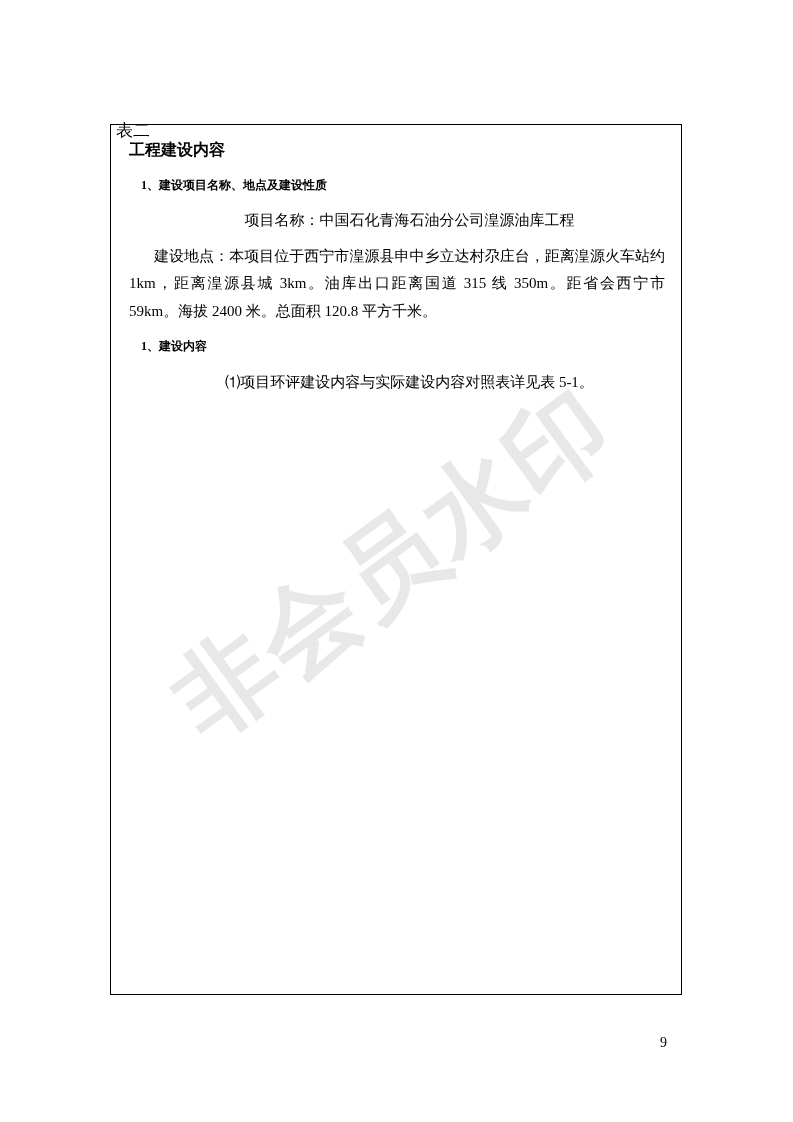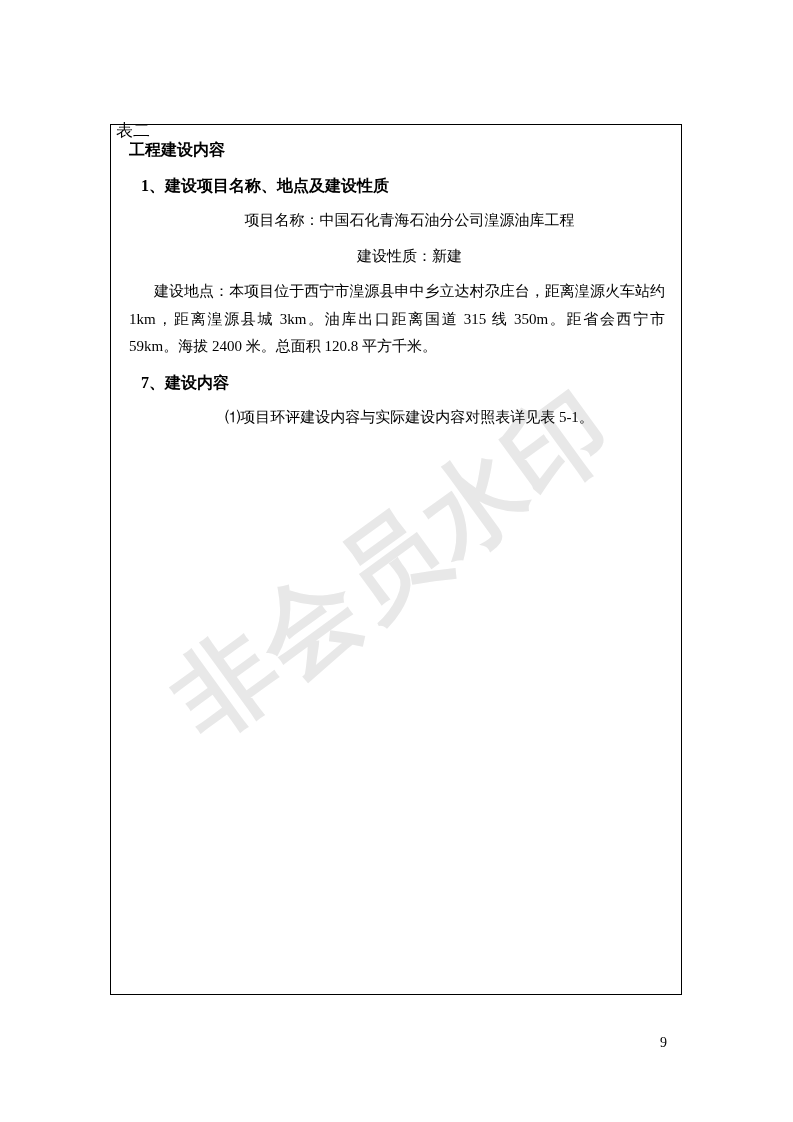--- a/index.html
+++ b/index.html
@@ -59,21 +59,21 @@
   }
   .doc-table p {
     margin: 8px;
   }
   .cell-header {
     font-weight: bold;
     font-size: 16px;
   }
   .sec-title {
     font-weight: bold;
-    font-size: 16px;
+    font-size: 12px;
     text-indent: 12px;
   }
   .body-line {
     text-indent: 25px;
     text-align: center;
   }
   .body-para {
     text-indent: 25px;
     text-align: justify;
   }
@@ -91,21 +91,20 @@
 <div class="page">
 
   <div class="watermark">非会员水印</div>
 
   <div class="doc-label">表二</div>
 
   <div class="doc-table">
     <p class="cell-header">工程建设内容</p>
     <p class="sec-title">1、建设项目名称、地点及建设性质</p>
     <p class="body-line">项目名称：中国石化青海石油分公司湟源油库工程</p>
-    <p class="body-line">建设性质：新建</p>
     <p class="body-para">建设地点：本项目位于西宁市湟源县申中乡立达村尕庄台，距离湟源火车站约 1km，距离湟源县城 3km。油库出口距离国道 315 线 350m。距省会西宁市 59km。海拔 2400 米。总面积 120.8 平方千米。</p>
-    <p class="sec-title">7、建设内容</p>
+    <p class="sec-title">1、建设内容</p>
     <p class="body-line">⑴项目环评建设内容与实际建设内容对照表详见表 5-1。</p>
   </div>
 
   <div class="page-number">9</div>
 
 </div>
 
 </body></html>

